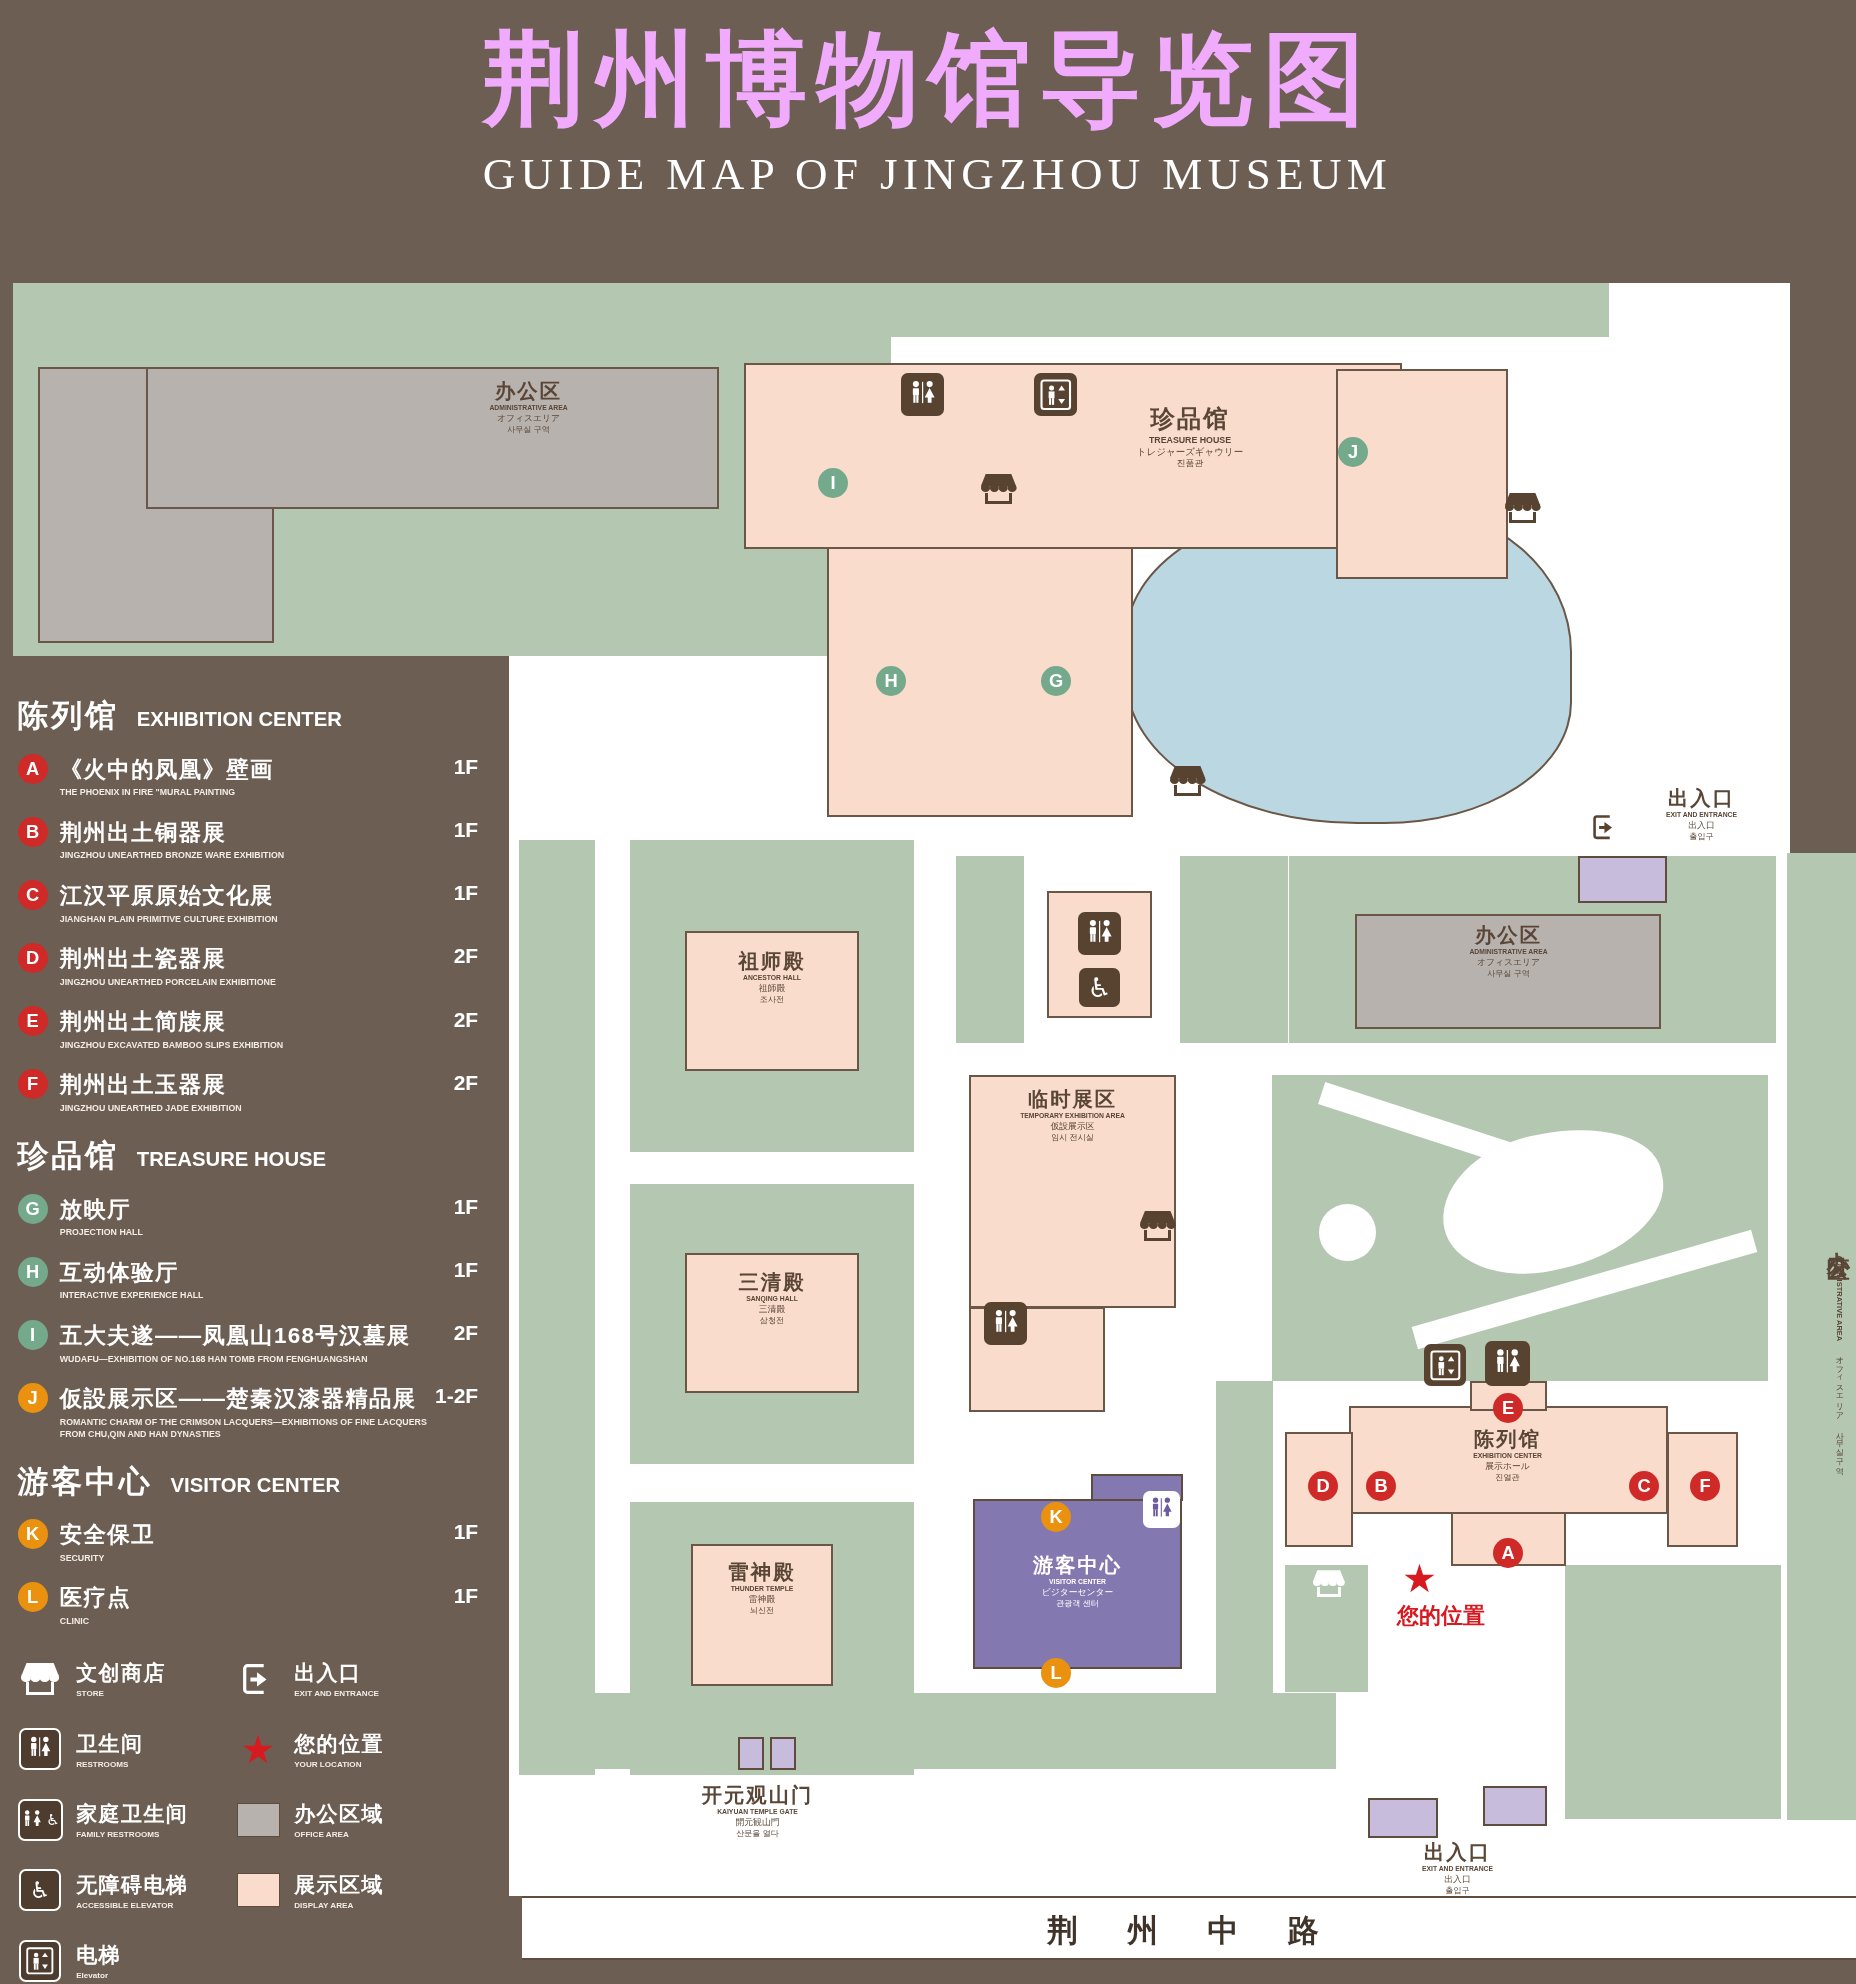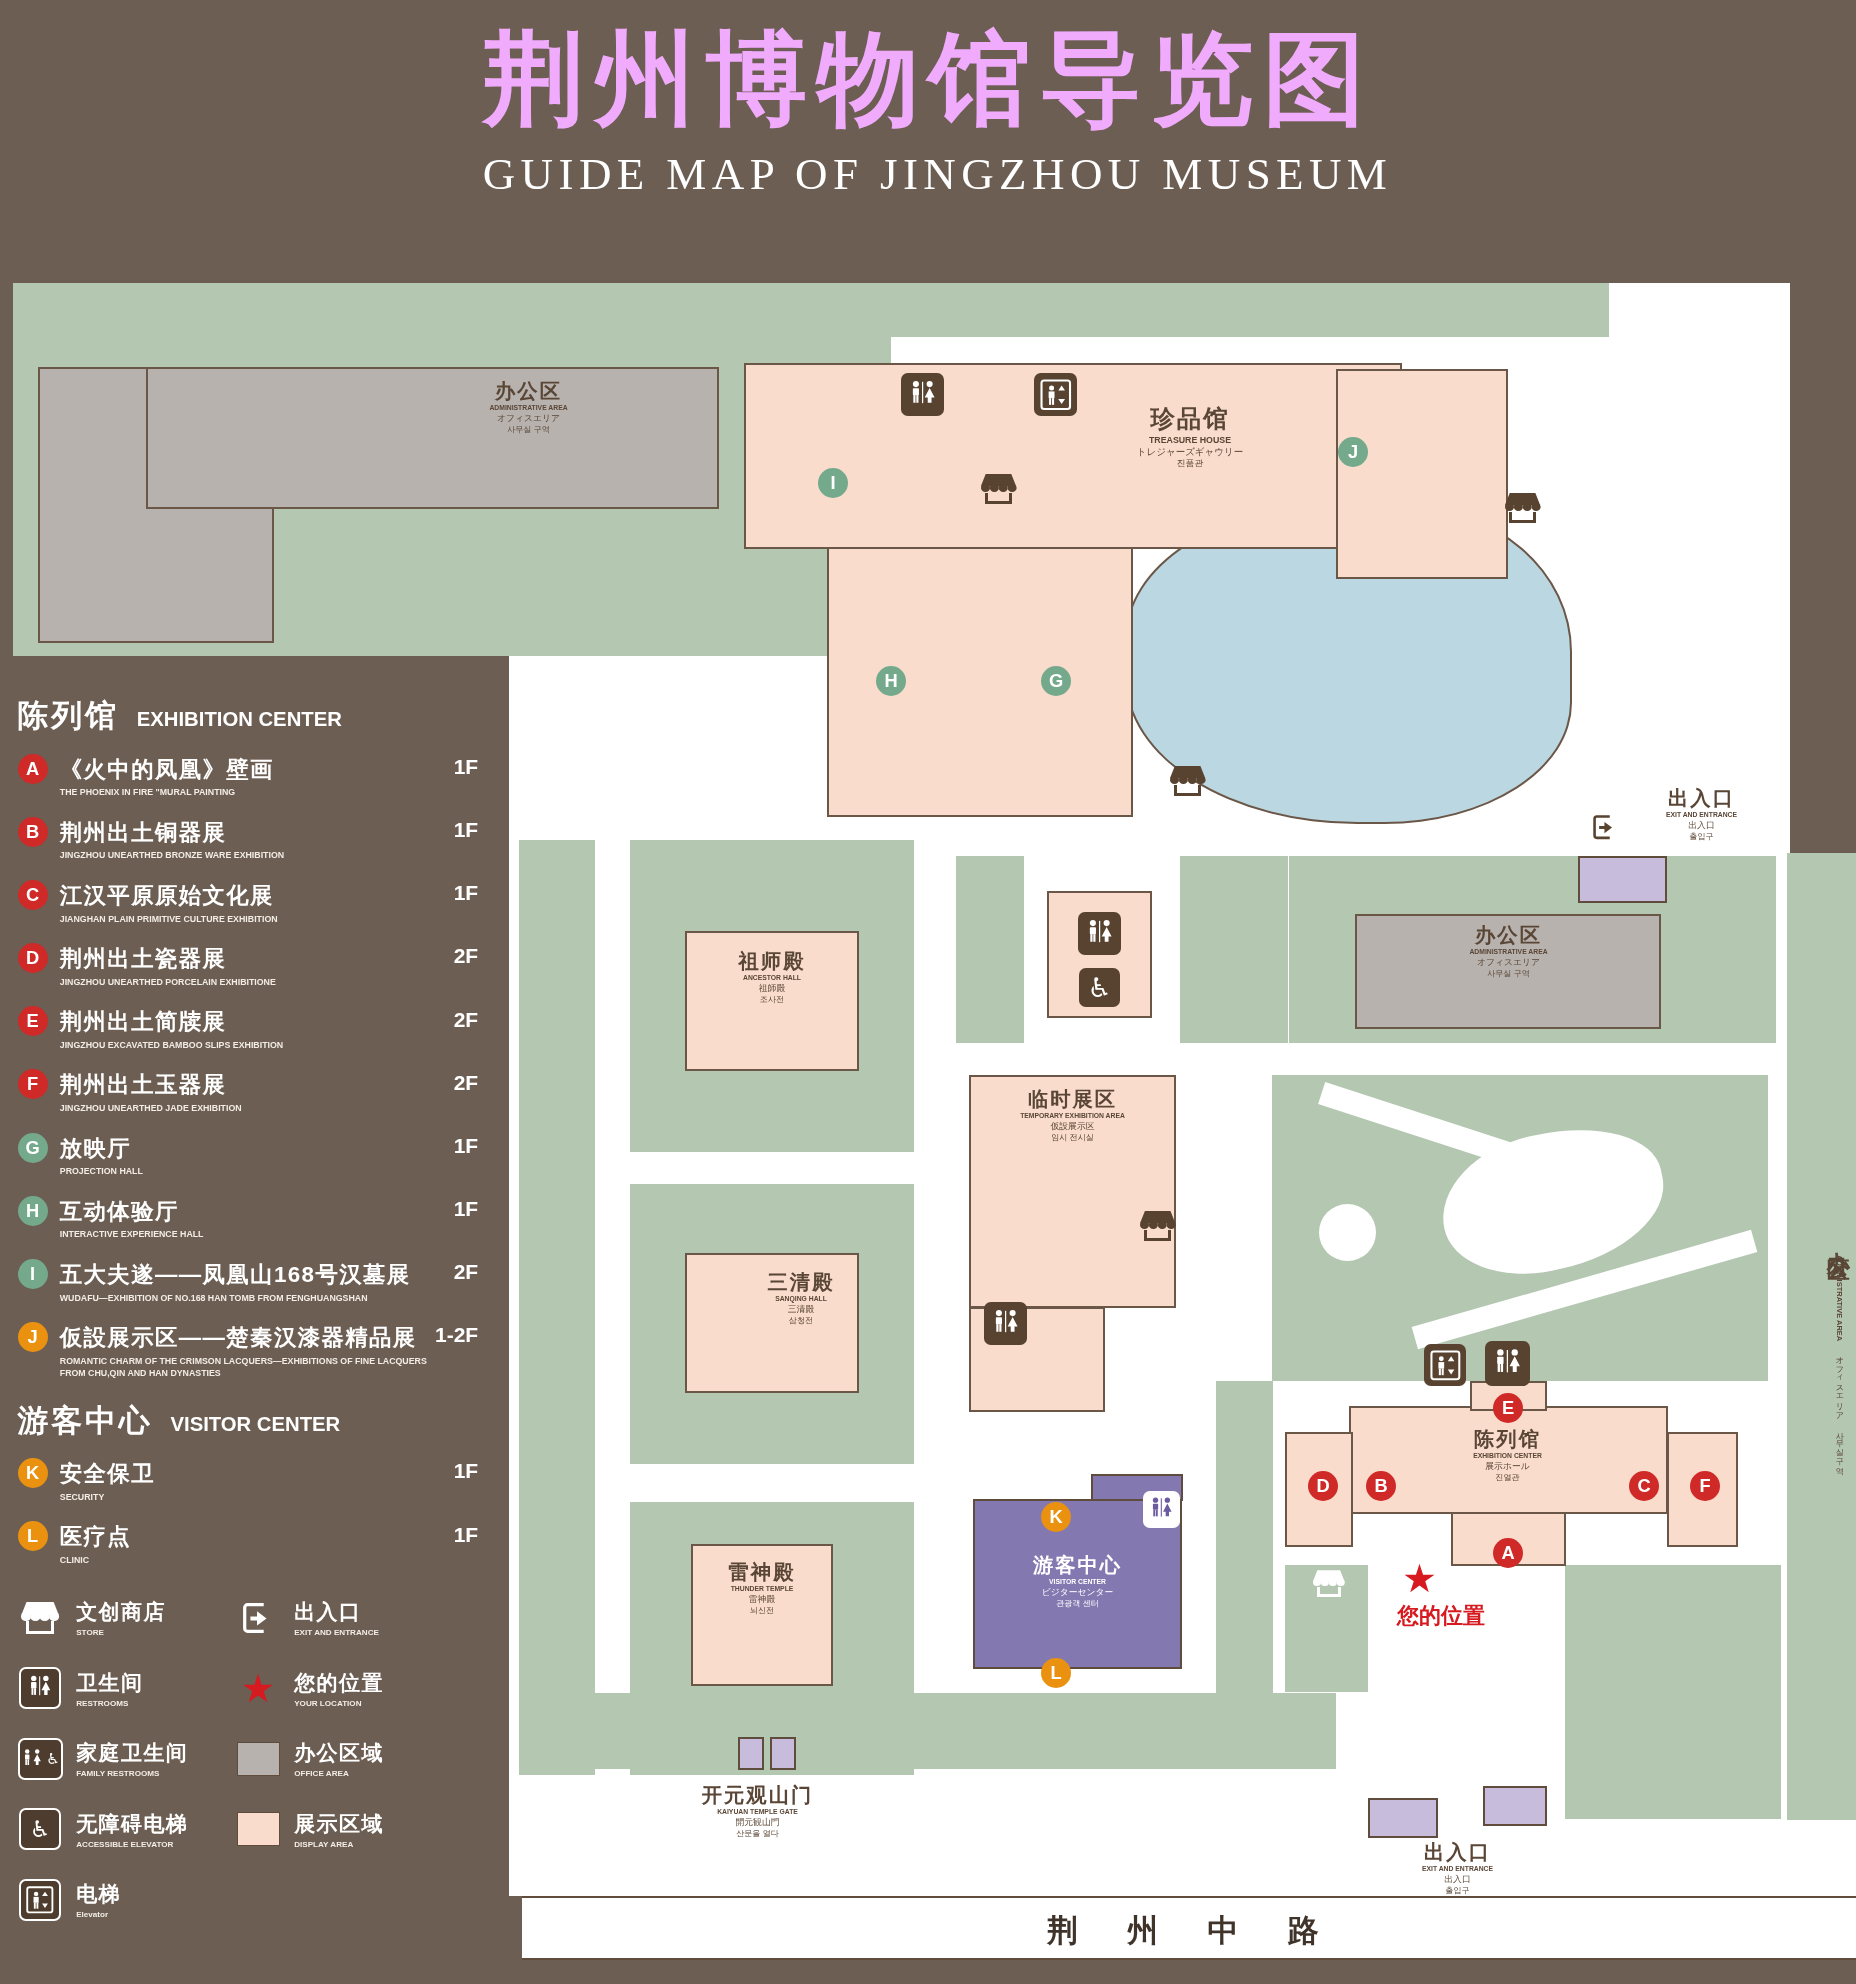--- a/index.html
+++ b/index.html
@@ -240,21 +240,21 @@
         <rect x="9.6" y="20.5" width="2.9" height="10"></rect>
         <rect x="13.5" y="20.5" width="2.9" height="10"></rect>
         <rect x="21" y="3" width="1.6" height="28"></rect>
         <circle cx="31" cy="6" r="4"></circle>
         <path d="M31 11 l6.5 12.5 h-4 v7 h-5 v-7 h-4 z"></path>
       </svg>
   </div>
 
   
   <div class="abs pink" style="left:685px;top:1253px;width:174px;height:140px;"></div>
-  <div class="bl small" style="left:714px;top:1269px;width:174px;">
+  <div class="bl small" style="left:685px;top:1269px;width:174px;">
     <span class="zh">三清殿</span>
     <span class="en">SANQING HALL</span>
     <span class="jp">三清殿</span>
     <span class="kr">삼청전</span>
   </div>
 
   
   <div class="abs pink" style="left:691px;top:1544px;width:142px;height:142px;"></div>
   <div class="bl small" style="left:691px;top:1559px;width:142px;">
     <span class="zh">雷神殿</span>
@@ -408,20 +408,24 @@
     </div>
     <div class="lg-item">
       <div class="mk red">F</div>
       <div class="lg-txt">
           <div class="lg-zh">荆州出土玉器展</div>
       <div class="lg-en">JINGZHOU UNEARTHED JADE EXHIBITION</div>
         </div>
       <div class="lg-fl">2F</div>
     </div>
 
+    <div class="lg-h">
+      <span class="zh">珍品馆</span>
+      <span class="en">TREASURE HOUSE</span>
+    </div>
     <div class="lg-item">
       <div class="mk grn">G</div>
       <div class="lg-txt">
           <div class="lg-zh">放映厅</div>
       <div class="lg-en">PROJECTION HALL</div>
         </div>
       <div class="lg-fl">1F</div>
     </div>
     <div class="lg-item">
       <div class="mk grn">H</div>

